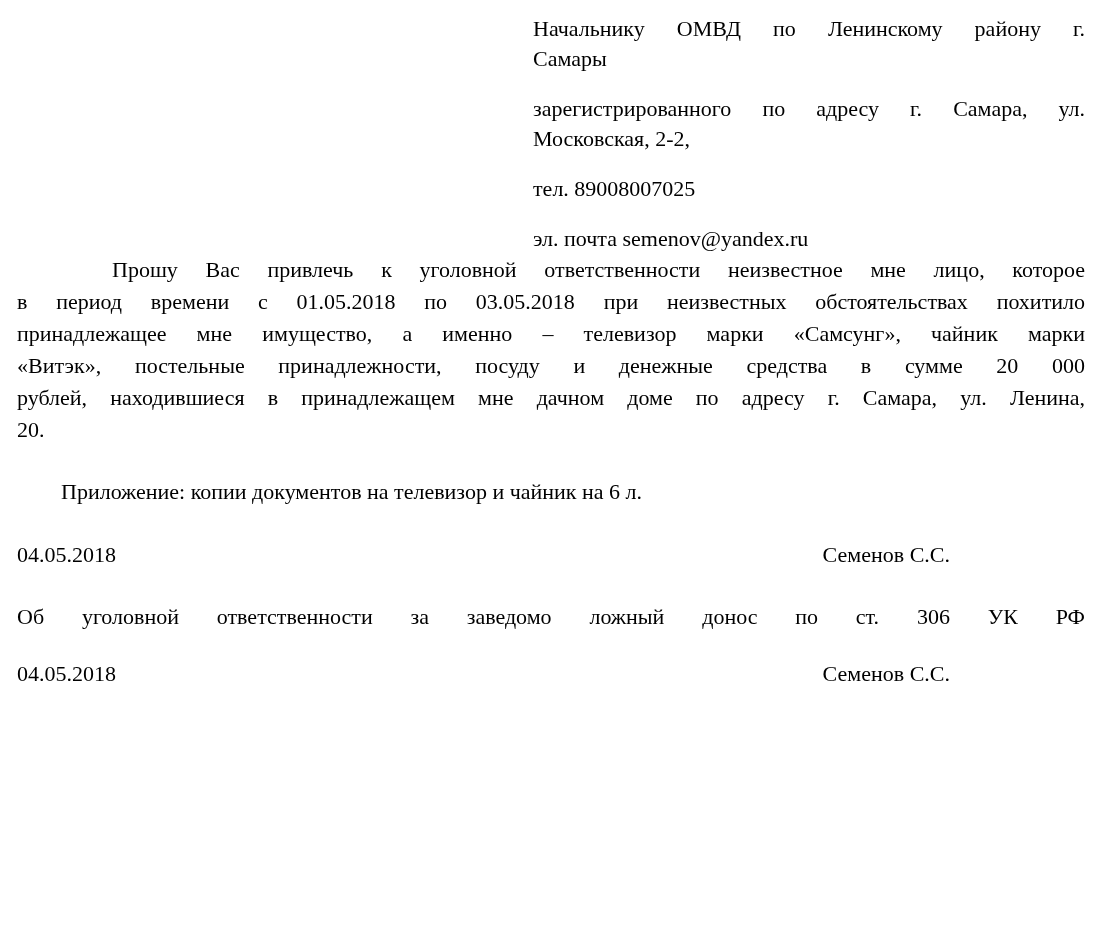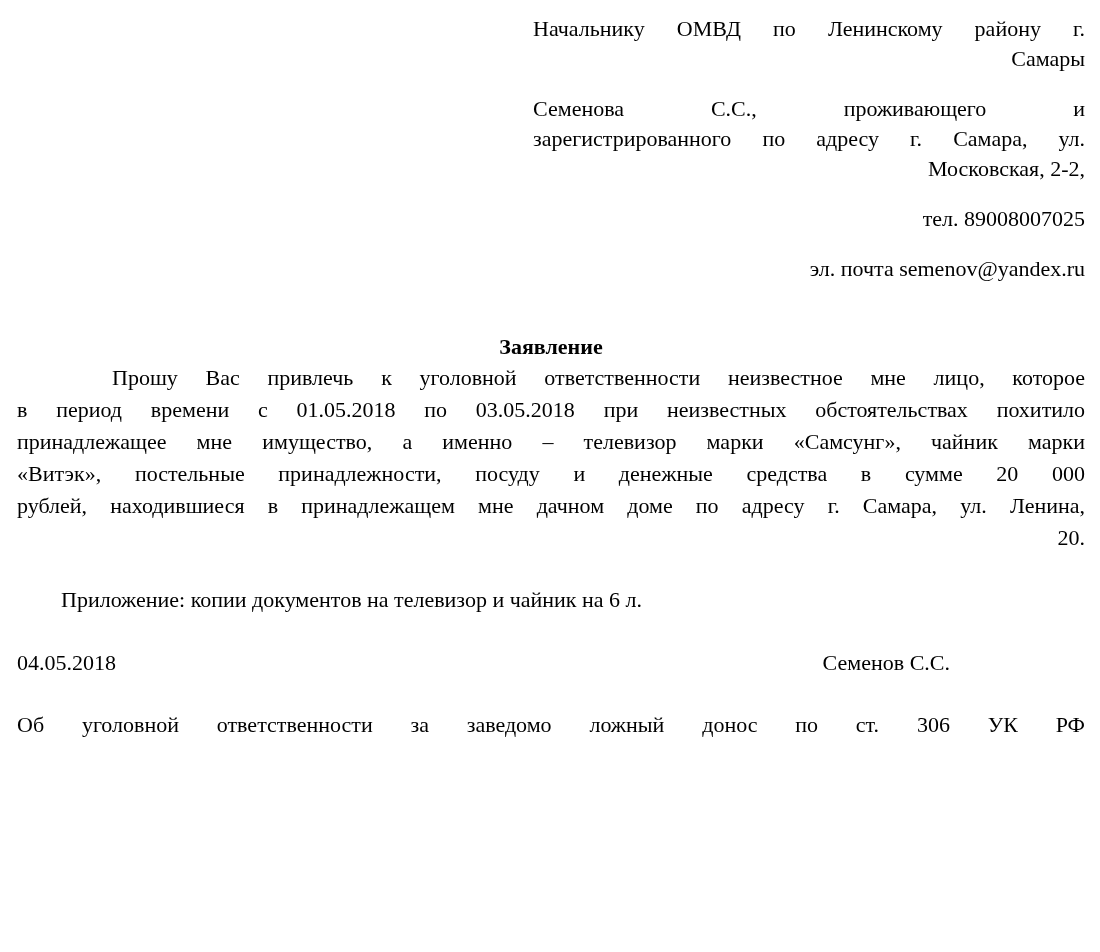--- a/index.html
+++ b/index.html
@@ -28,21 +28,21 @@
   .addressee .para { margin: 0 0 20px 0; }
   .addressee .para:last-child { margin-bottom: 0; }
 
   
   .jline {
     text-align: justify;
     text-align-last: justify;
   }
   
   .lline {
-    text-align: right;
+    text-align: left;
   }
 
   
   .doc-title {
     margin-top: 48px;
     text-align: center;
     font-weight: bold;
     line-height: 30px;
   }
 
@@ -82,29 +82,27 @@
 <body>
 
 <div class="page">
 
   <div class="addressee">
     <div class="para">
       <div class="jline">Начальнику ОМВД по Ленинскому району г.</div>
       <div class="lline">Самары</div>
     </div>
     <div class="para">
-      <div class="jline">Семенова С.С., проживающего и</div>
       <div class="jline">зарегистрированного по адресу г. Самара, ул.</div>
       <div class="lline">Московская, 2-2,</div>
     </div>
     <div class="para lline">тел. 89008007025</div>
     <div class="para lline">эл. почта semenov@yandex.ru</div>
   </div>
 
-  <div class="doc-title">Заявление</div>
 
   <div class="body-par">
     <div class="jline first">Прошу Вас привлечь к уголовной ответственности неизвестное мне лицо, которое</div>
     <div class="jline">в период времени с 01.05.2018 по 03.05.2018 при неизвестных обстоятельствах похитило</div>
     <div class="jline">принадлежащее мне имущество, а именно – телевизор марки «Самсунг», чайник марки</div>
     <div class="jline">«Витэк», постельные принадлежности, посуду и денежные средства в сумме 20 000</div>
     <div class="jline">рублей, находившиеся в принадлежащем мне дачном доме по адресу г. Самара, ул. Ленина,</div>
     <div class="lline">20.</div>
   </div>
 

